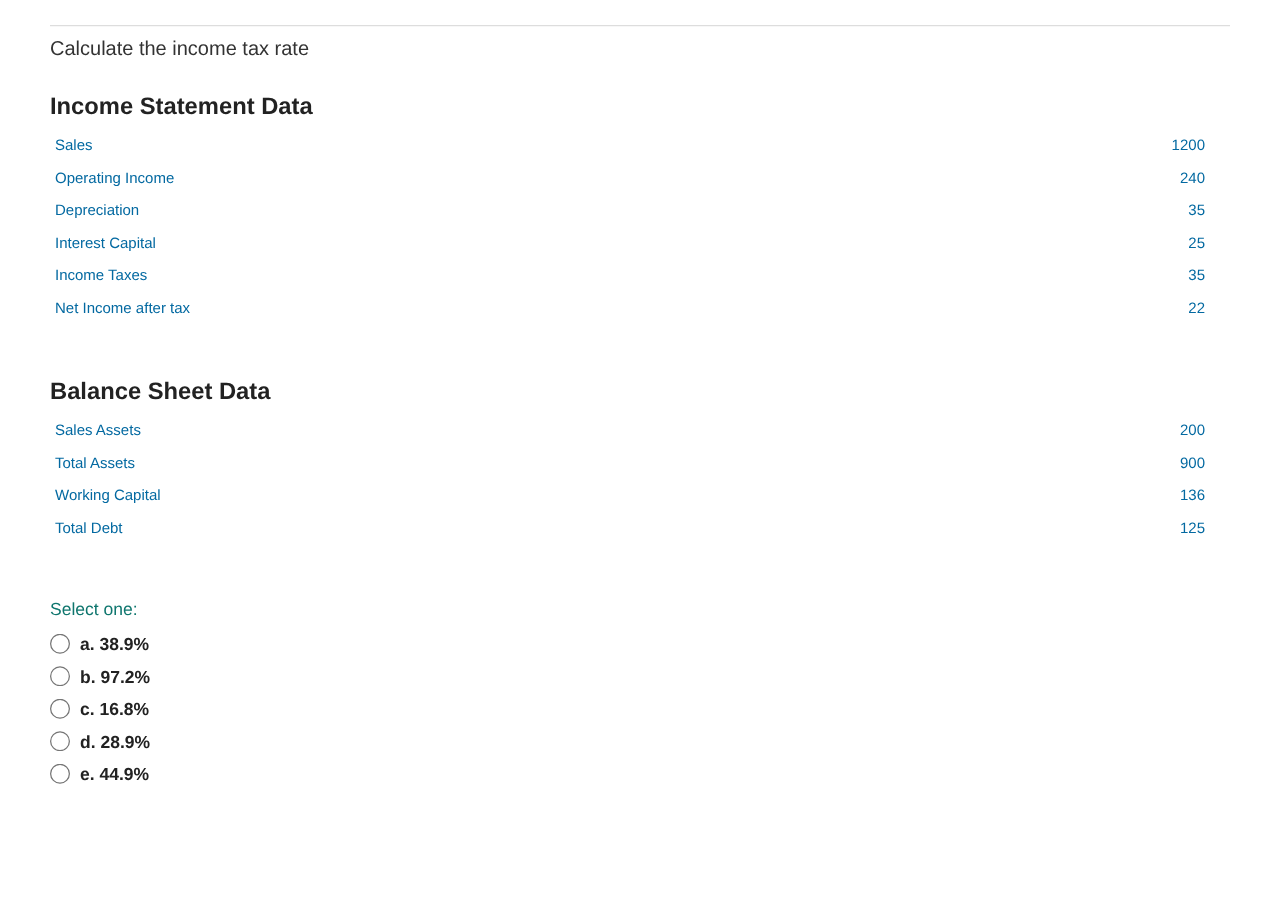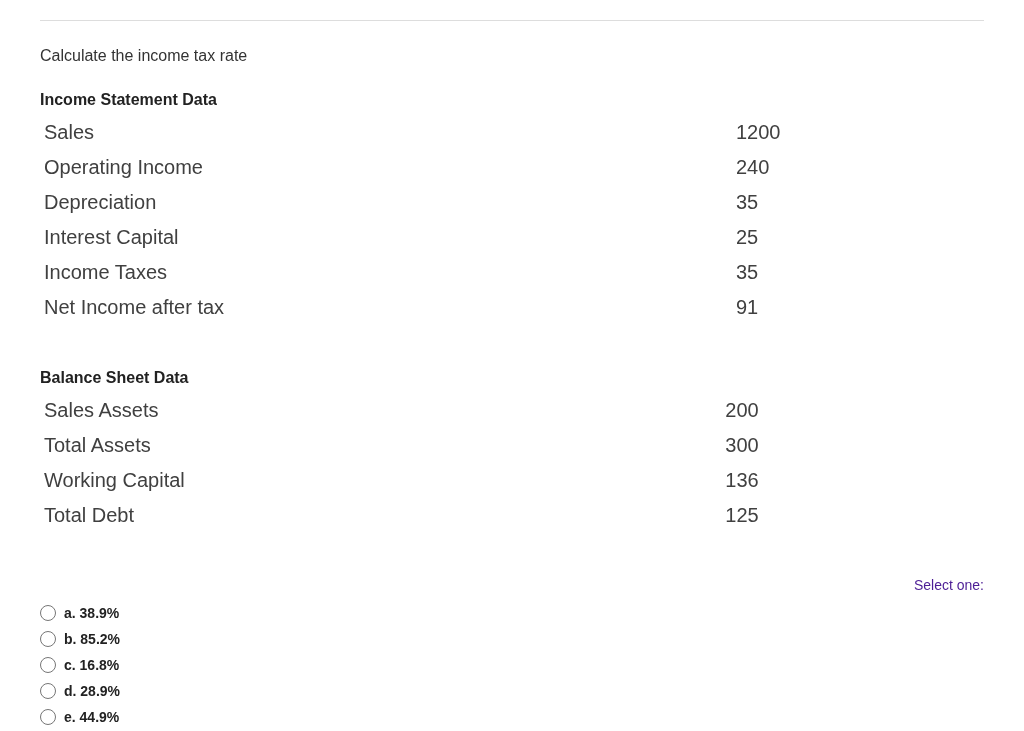--- a/index.html
+++ b/index.html
@@ -17,56 +17,55 @@
       max-width: 1024px;
     }
 
     .page-title {
       font-size: 16px;
       font-weight: normal;
       color: #333;
       margin-bottom: 18px;
       padding-bottom: 8px;
       border-top: 1px solid #ddd;
-      padding-top: 26px;
+      padding-top: 10px;
     }
 
     .section-header {
       font-weight: bold;
-      font-size: 16px;
+      font-size: 19px;
       margin-bottom: 6px;
     }
 
     .data-table {
       width: 100%;
       border-collapse: collapse;
       margin-bottom: 24px;
     }
 
     .data-table tr td {
       padding: 6px 4px;
-      font-size: 20px;
-      color: #404040;
+      font-size: 12px;
+      color: #0369a1;
       border-bottom: none;
     }
 
     .data-table tr td:last-child {
-      text-align: left;
+      text-align: right;
       padding-right: 20px;
     }
 
     .section-gap {
       height: 20px;
     }
 
     .select-label {
       font-size: 14px;
-      color: #4c1d95;
+      color: #0f766e;
       margin-bottom: 12px;
-      text-align: right;
     }
 
     .radio-option {
       display: flex;
       align-items: center;
       margin-bottom: 10px;
       gap: 8px;
       font-size: 14px;
       font-weight: bold;
       color: #222;
@@ -103,38 +102,38 @@
       <tr>
       <td>Interest Capital</td>
       <td>25</td>
     </tr>
       <tr>
       <td>Income Taxes</td>
       <td>35</td>
     </tr>
       <tr>
       <td>Net Income after tax</td>
-      <td>91</td>
+      <td>22</td>
     </tr>
     </tbody>
 </table>
 
 <div class="section-gap"></div>
 
 <div class="section-header">Balance Sheet Data</div>
 
 <table class="data-table">
   <tbody id="balance-sheet-body">
   <tr>
       <td>Sales Assets</td>
       <td>200</td>
     </tr>
       <tr>
       <td>Total Assets</td>
-      <td>300</td>
+      <td>900</td>
     </tr>
       <tr>
       <td>Working Capital</td>
       <td>136</td>
     </tr>
       <tr>
       <td>Total Debt</td>
       <td>125</td>
     </tr>
     </tbody>
@@ -144,21 +143,21 @@
 
 <div class="select-label">Select one:</div>
 
 <div id="radio-options">
     <div class="radio-option">
       <input type="radio" name="answer" value="a" style="">
       <span>a. 38.9%</span>
     </div>
     <div class="radio-option">
       <input type="radio" name="answer" value="b" style="">
-      <span>b. 85.2%</span>
+      <span>b. 97.2%</span>
     </div>
     <div class="radio-option">
       <input type="radio" name="answer" value="c" style="">
       <span>c. 16.8%</span>
     </div>
     <div class="radio-option">
       <input type="radio" name="answer" value="d" style="">
       <span>d. 28.9%</span>
     </div>
     <div class="radio-option">

